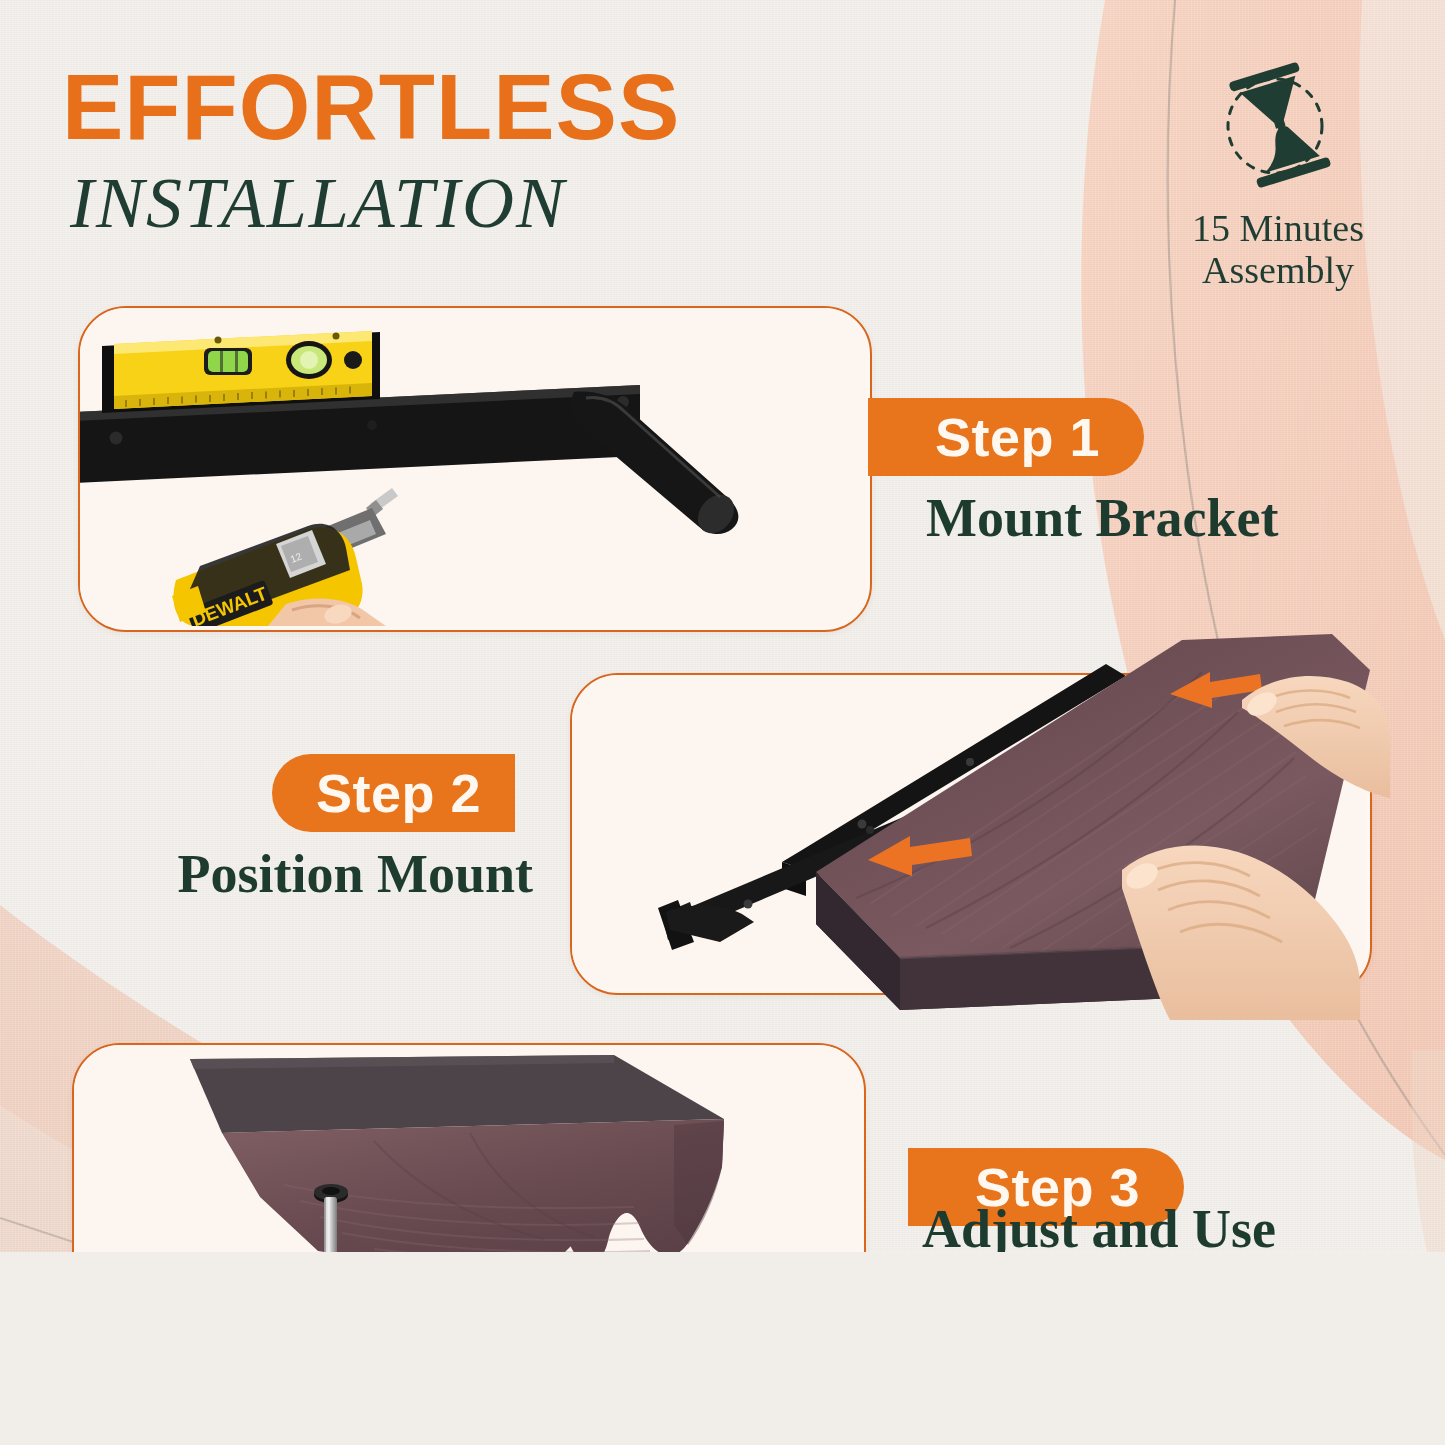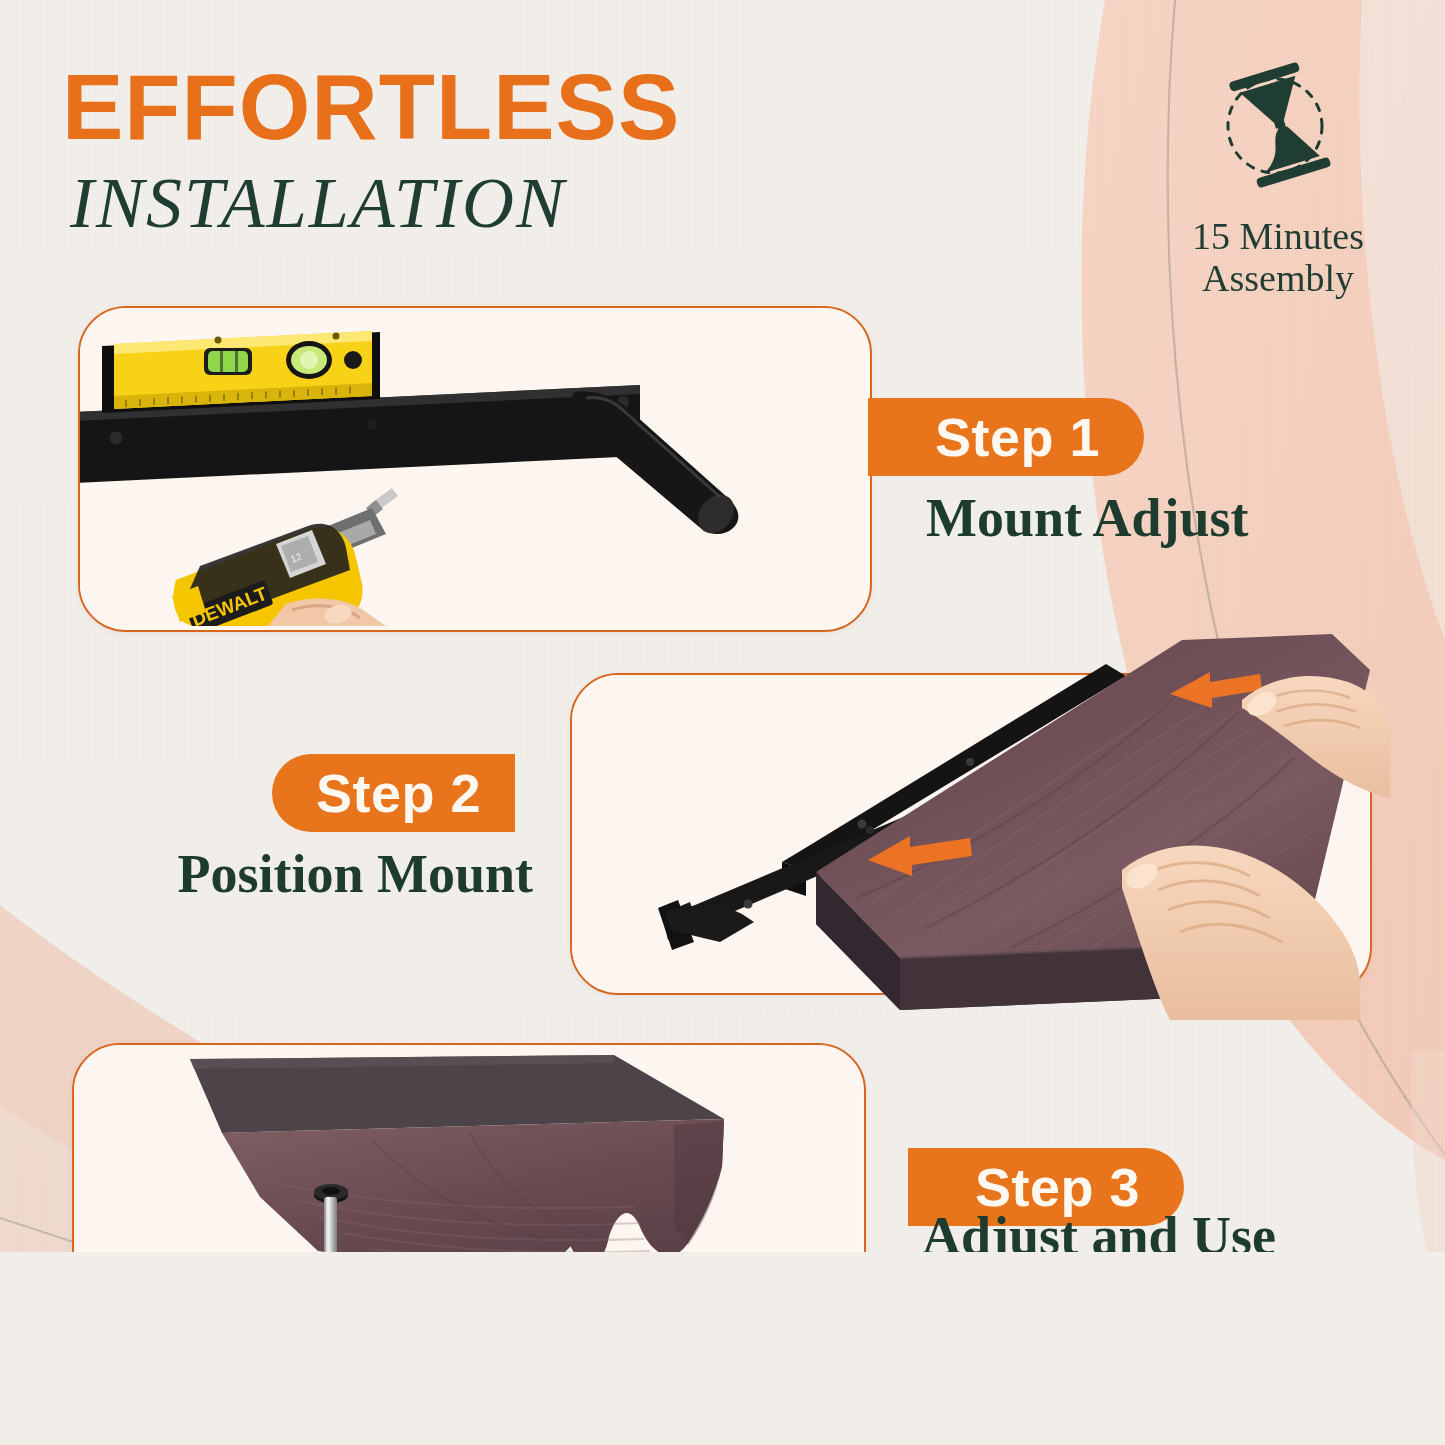--- a/index.html
+++ b/index.html
@@ -33,21 +33,21 @@
     font-family:"Liberation Serif", serif;
     font-style:italic;font-size:72px;letter-spacing:2px;line-height:1.05;
     color:#1F3D32;white-space:nowrap;margin:14px 0 0 8px;
   }
 
   
   .badge{position:absolute;left:1168px;top:58px;width:220px;z-index:10;text-align:center;}
   .badge-icon{width:130px;height:135px;margin:0 auto;display:block;}
   .badge-text{
     font-family:"Liberation Serif", serif;
-    color:#1F3D32;font-size:38px;line-height:1.22;margin-top:20px;
+    color:#1F3D32;font-size:38px;line-height:1.22;margin-top:12px;
   }
 
   
   .card{
     position:absolute;
     background:#FDF7F2;
     border:2.5px solid #D9661F;
     border-radius:48px;
     z-index:8;
     box-shadow:0 2px 6px rgba(120,80,50,.07);
@@ -74,21 +74,21 @@
   .pill2{right:930px;top:754px;}
   .pill3{left:908px;top:1148px;}
 
   .caption{
     position:absolute;z-index:12;
     font-family:"Liberation Serif", serif;
     font-weight:bold;font-size:54px;color:#1E3B30;white-space:nowrap;
   }
   .cap1{left:926px;top:487px;}
   .cap2{right:912px;top:843px;}
-  .cap3{left:922px;top:1198px;margin-top:7px;}
+  .cap3{left:922px;top:1198px;}
 
   
   .art-overflow{position:absolute;z-index:11;pointer-events:none;}
 </style>
 </head>
 <body>
 
 <div class="stage">
 
   <div class="bg-layer">
@@ -227,21 +227,21 @@
           <path d="M212,302 C238,294 264,298 280,310" fill="none" stroke="#D9A582" stroke-width="3"></path>
           <ellipse cx="258" cy="306" rx="14" ry="9" transform="rotate(-16 258 306)" fill="#F8D9BF"></ellipse>
         </g>
       </svg>
     </div>
   </div>
 
   <div class="pill pill-right pill1">
     <span>Step 1</span>
   </div>
-  <div class="caption cap1">Mount Adjust</div>
+  <div class="caption cap1">Mount Bracket</div>
 
   <div class="card card2">
     <div class="card-clip">
       <svg width="794" height="314" viewBox="0 0 794 314">
         <rect x="0" y="0" width="794" height="314" fill="#FDF6F0"></rect>
       </svg>
     </div>
   </div>
 
   <div class="art-overflow" style="left:570px;top:612px;width:820px;height:450px;">

